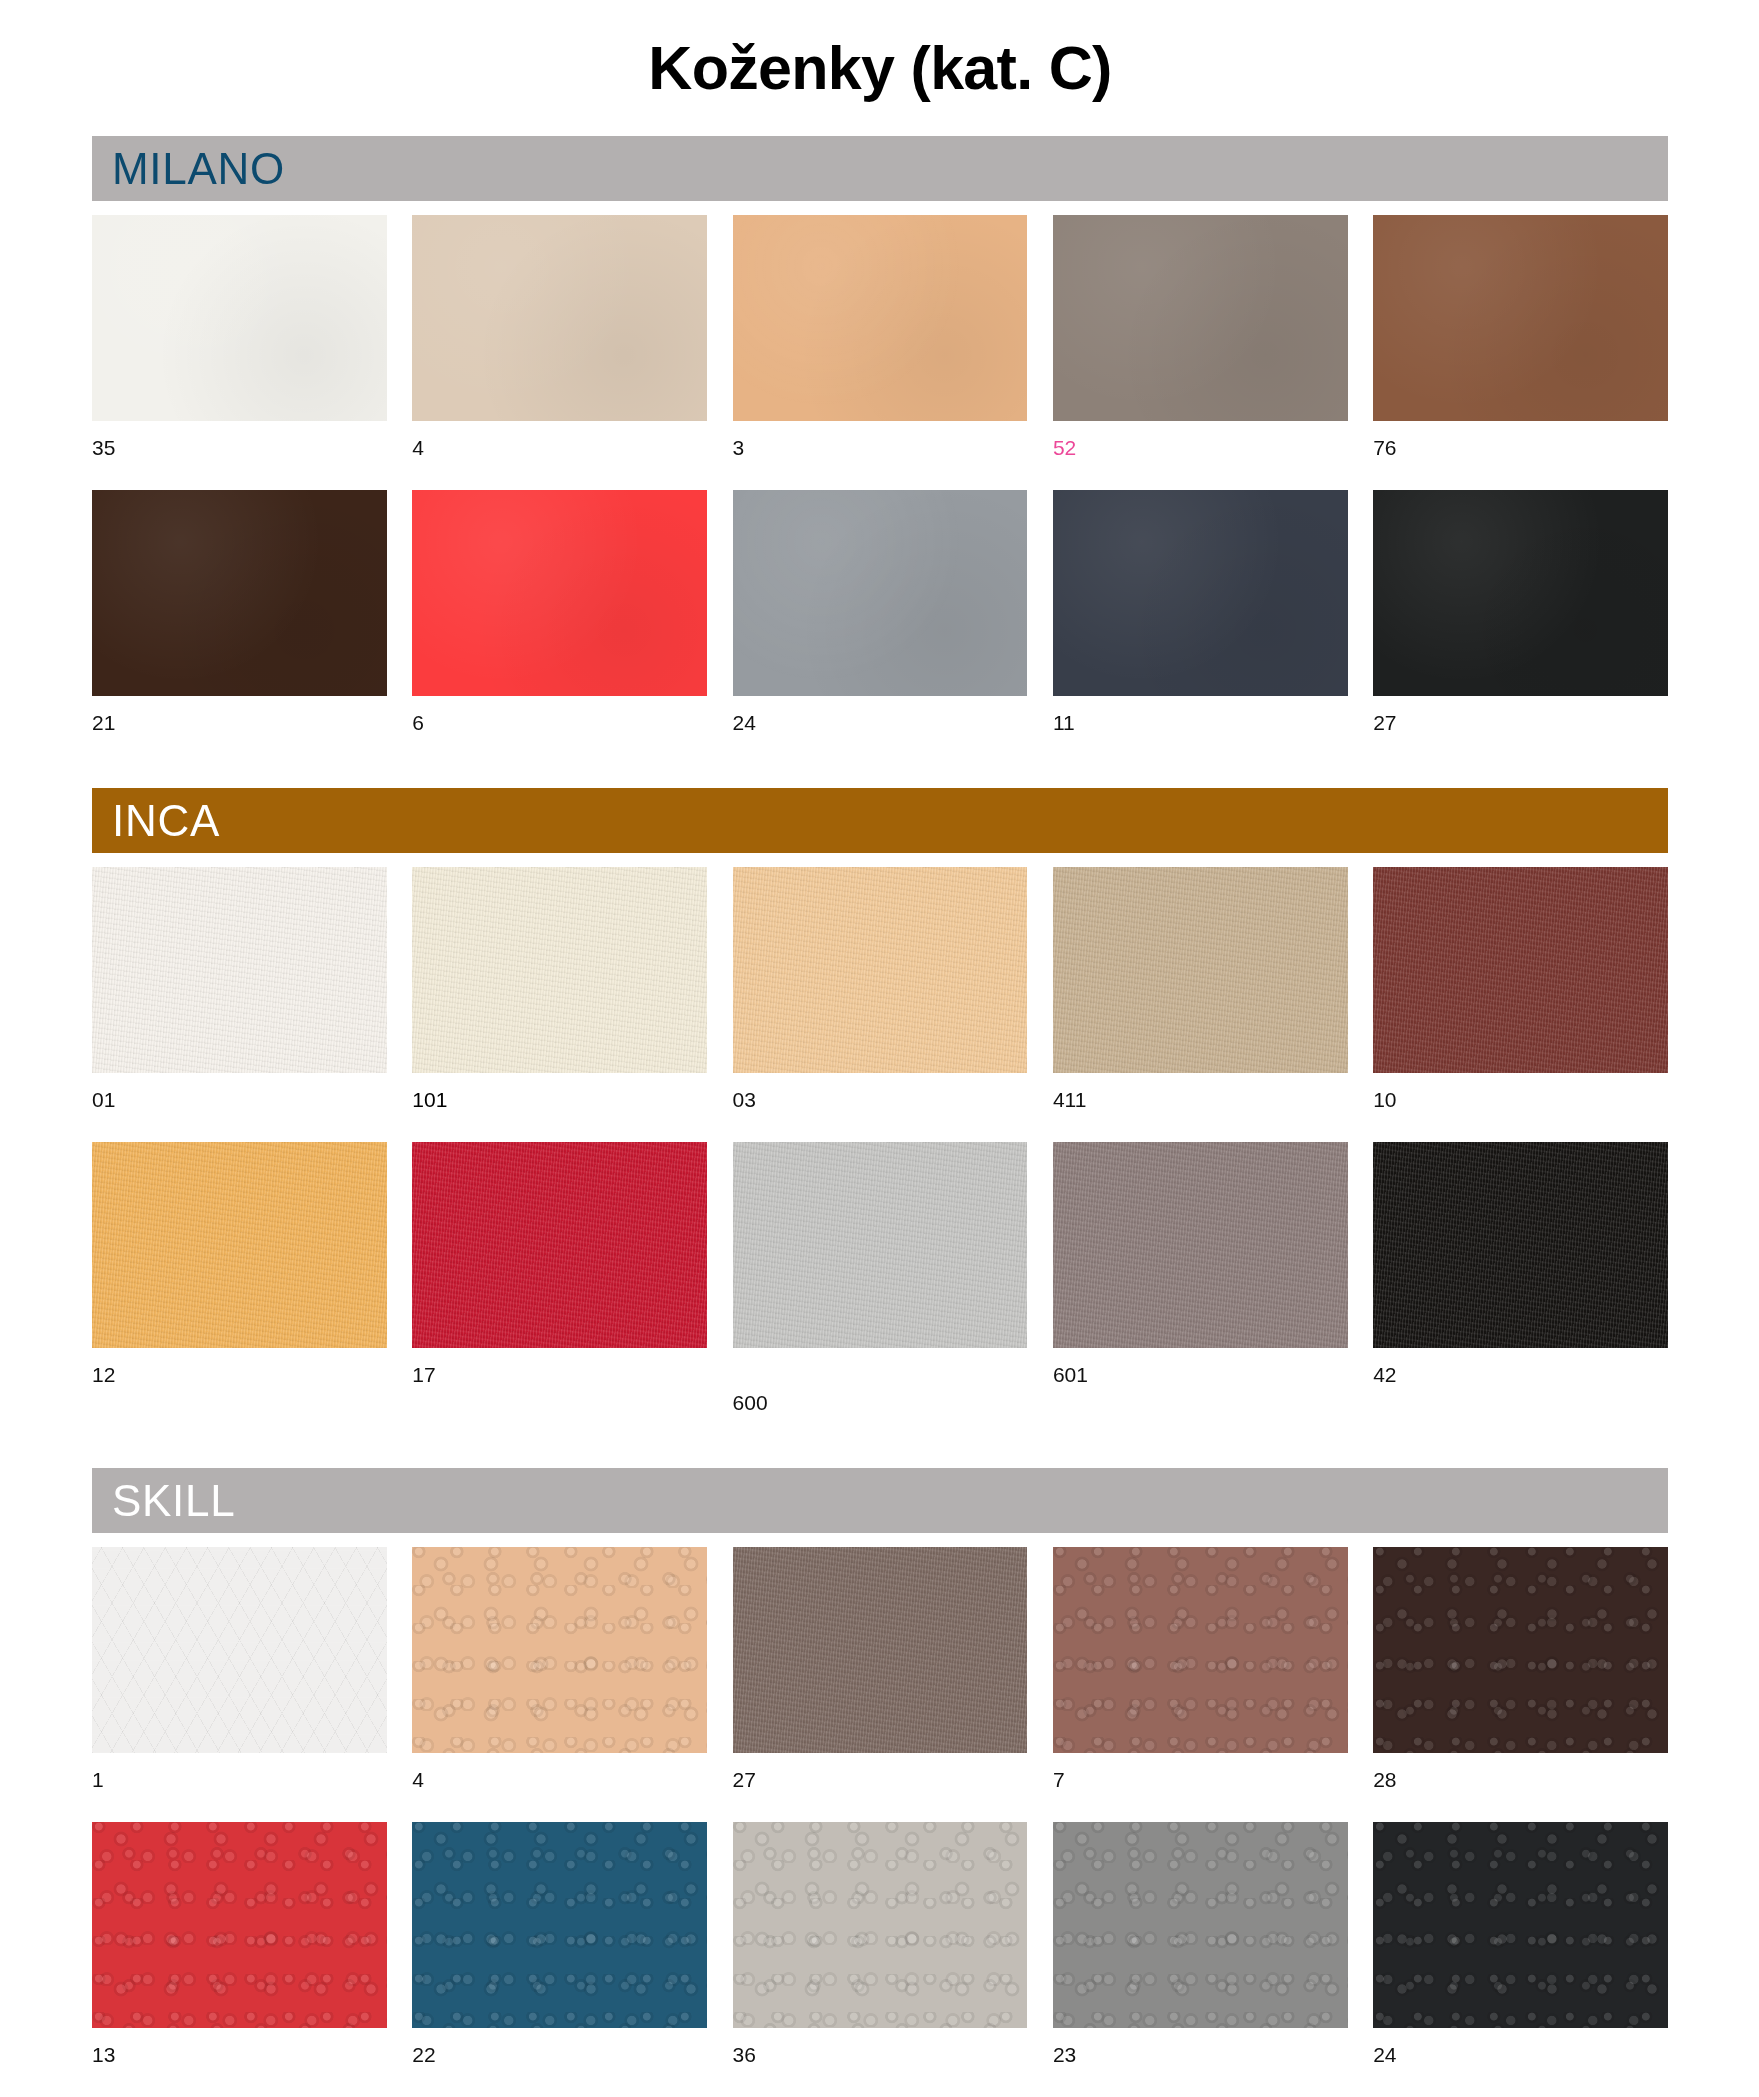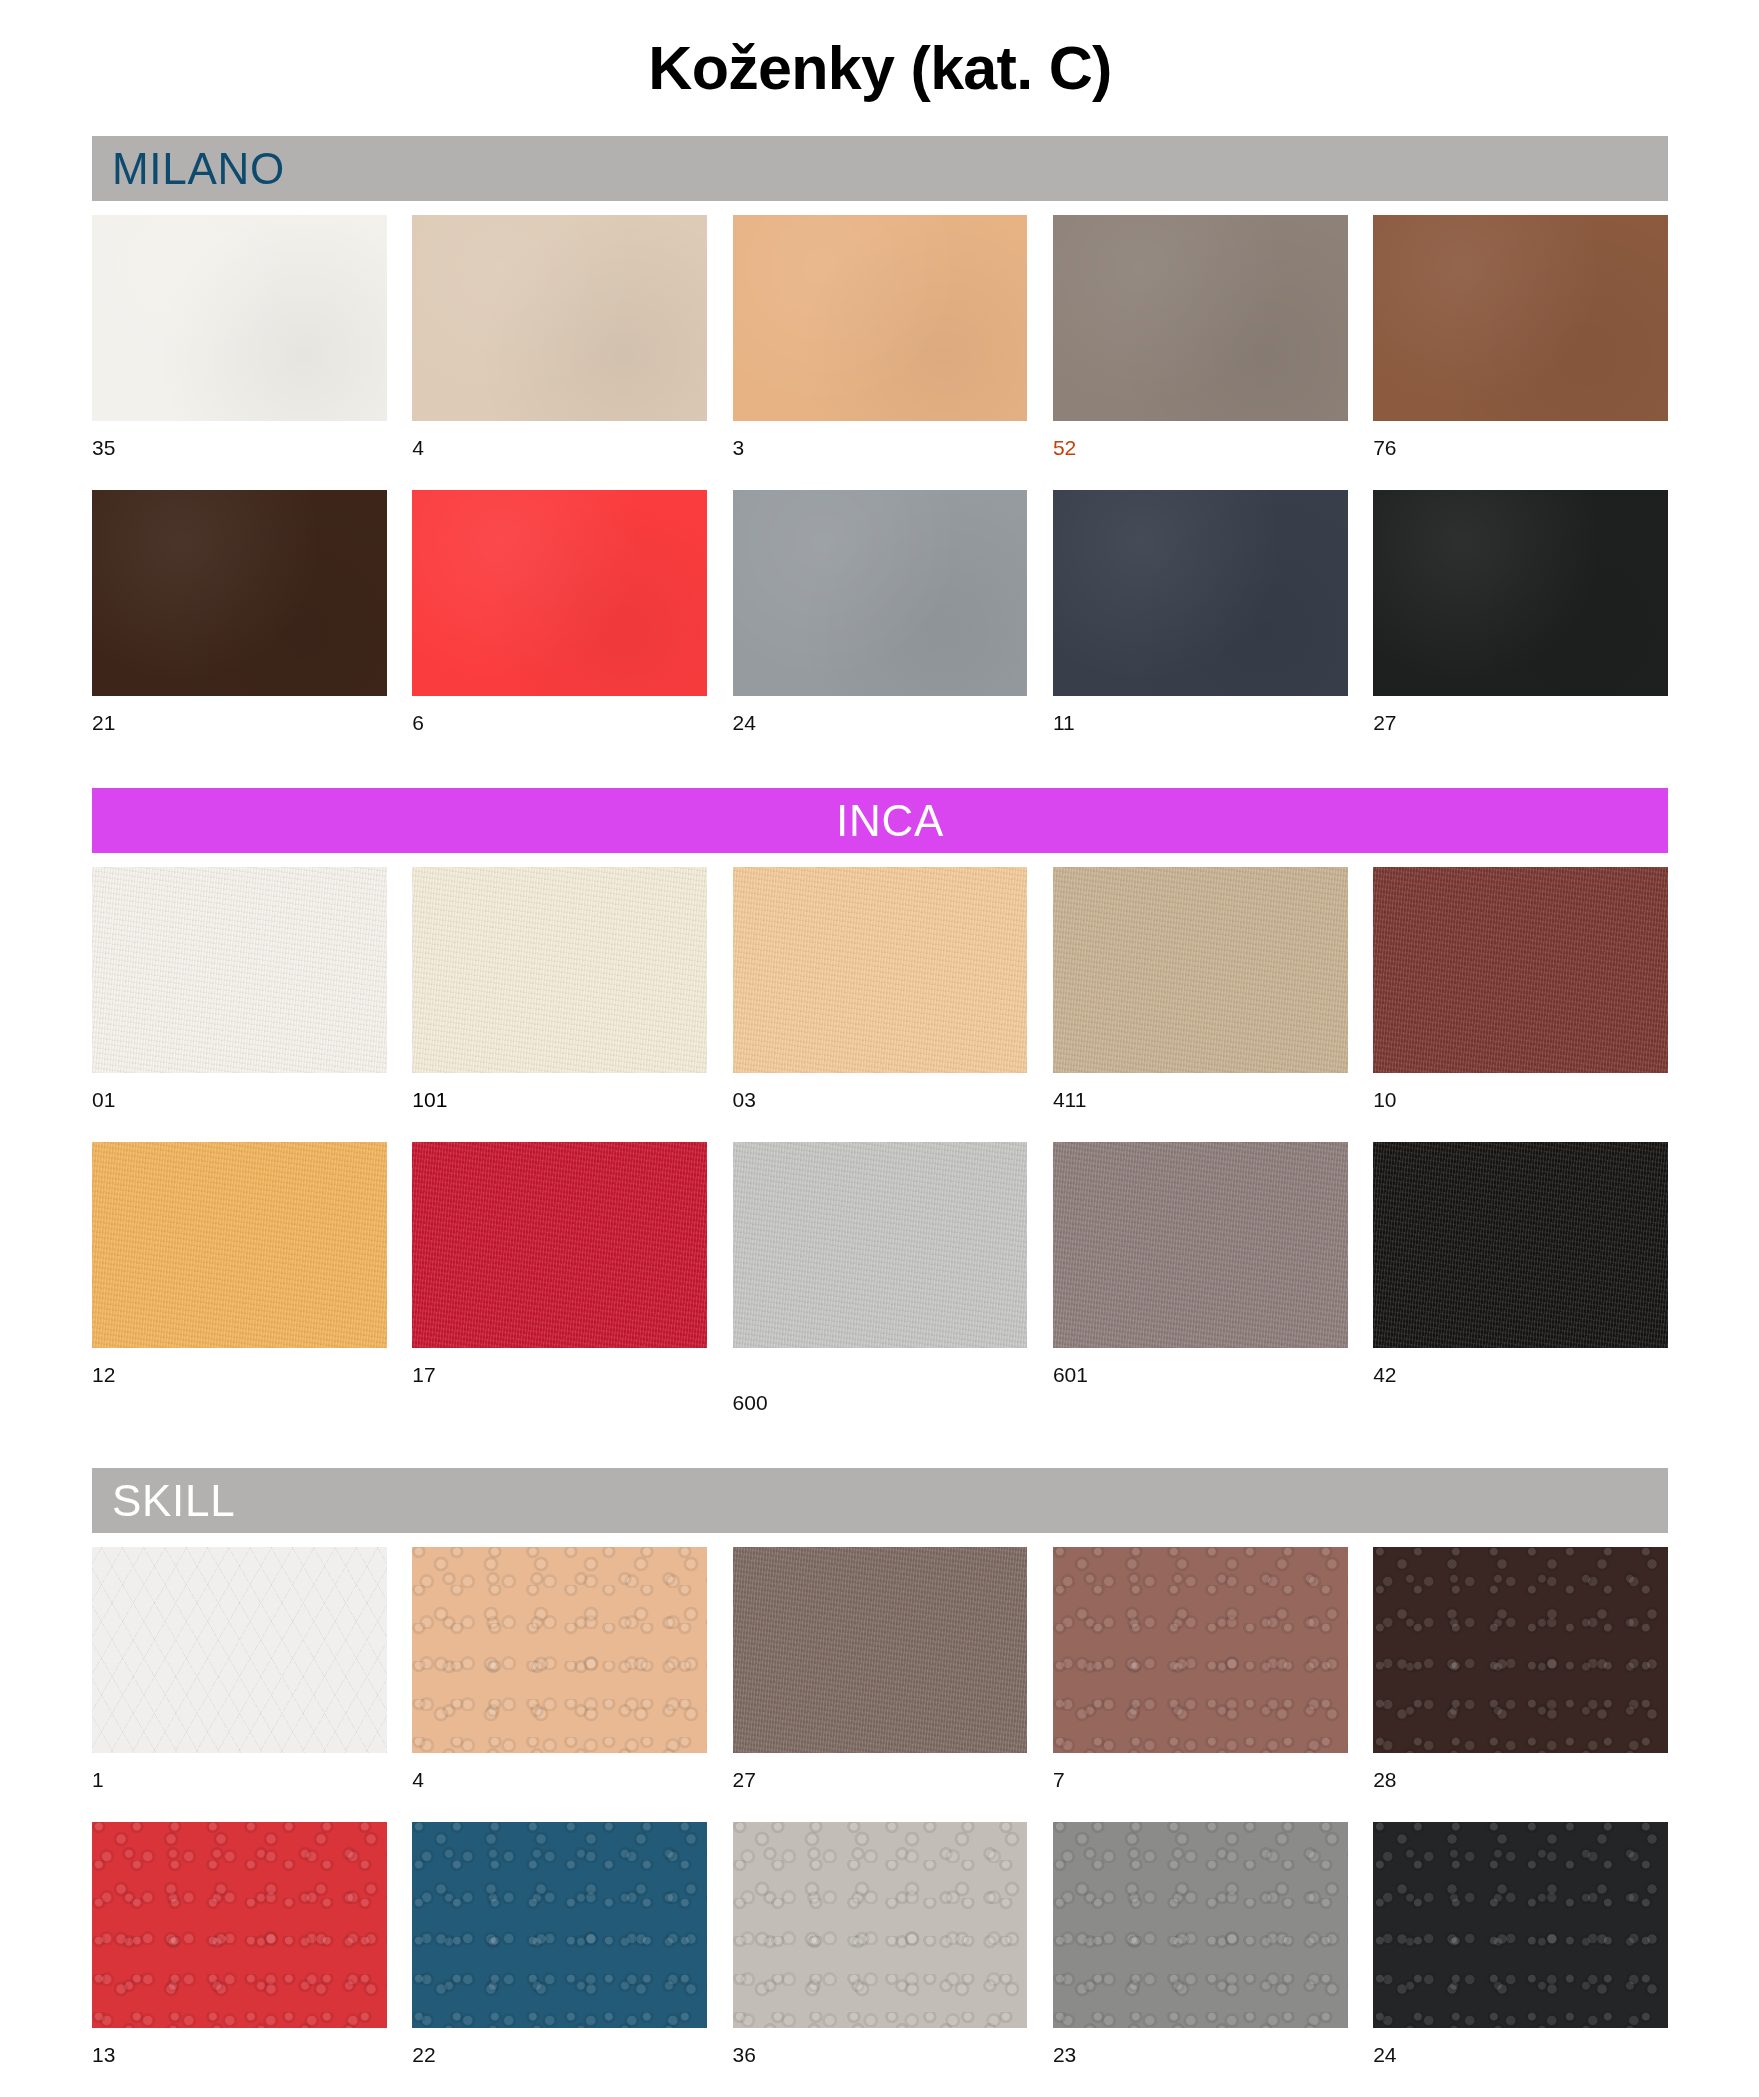--- a/index.html
+++ b/index.html
@@ -141,21 +141,21 @@
           <div class="swatch-cell">
             <div class="swatch-chip tex-smooth" style="background: rgb(231, 179, 133);">
               <div class="grain"></div>
             </div>
             <div class="swatch-label" style="color: rgb(17, 17, 17);">3</div>
           </div>
           <div class="swatch-cell">
             <div class="swatch-chip tex-smooth" style="background: rgb(141, 129, 120);">
               <div class="grain"></div>
             </div>
-            <div class="swatch-label" style="color: #c2410c;">52</div>
+            <div class="swatch-label" style="color: #ec4899;">52</div>
           </div>
           <div class="swatch-cell">
             <div class="swatch-chip tex-smooth" style="background: rgb(139, 90, 63);">
               <div class="grain"></div>
             </div>
             <div class="swatch-label" style="color: rgb(17, 17, 17);">76</div>
           </div>
         </div>
         <div class="swatch-grid">
           <div class="swatch-cell">
@@ -184,21 +184,21 @@
           </div>
           <div class="swatch-cell">
             <div class="swatch-chip tex-smooth" style="background: rgb(30, 32, 32);">
               <div class="grain"></div>
             </div>
             <div class="swatch-label" style="color: rgb(17, 17, 17);">27</div>
           </div>
         </div>
       </div>
       <div class="section">
-        <div class="section-header" style="background: #d946ef; justify-content: center;">
+        <div class="section-header" style="background: #a16207;">
           <span class="section-header-label" style="color: rgb(255, 255, 255);">INCA</span>
         </div>
         <div class="swatch-grid">
           <div class="swatch-cell">
             <div class="swatch-chip tex-fine" style="background: rgb(246, 242, 236);">
               <div class="grain"></div>
             </div>
             <div class="swatch-label" style="color: rgb(17, 17, 17);">01</div>
           </div>
           <div class="swatch-cell">

